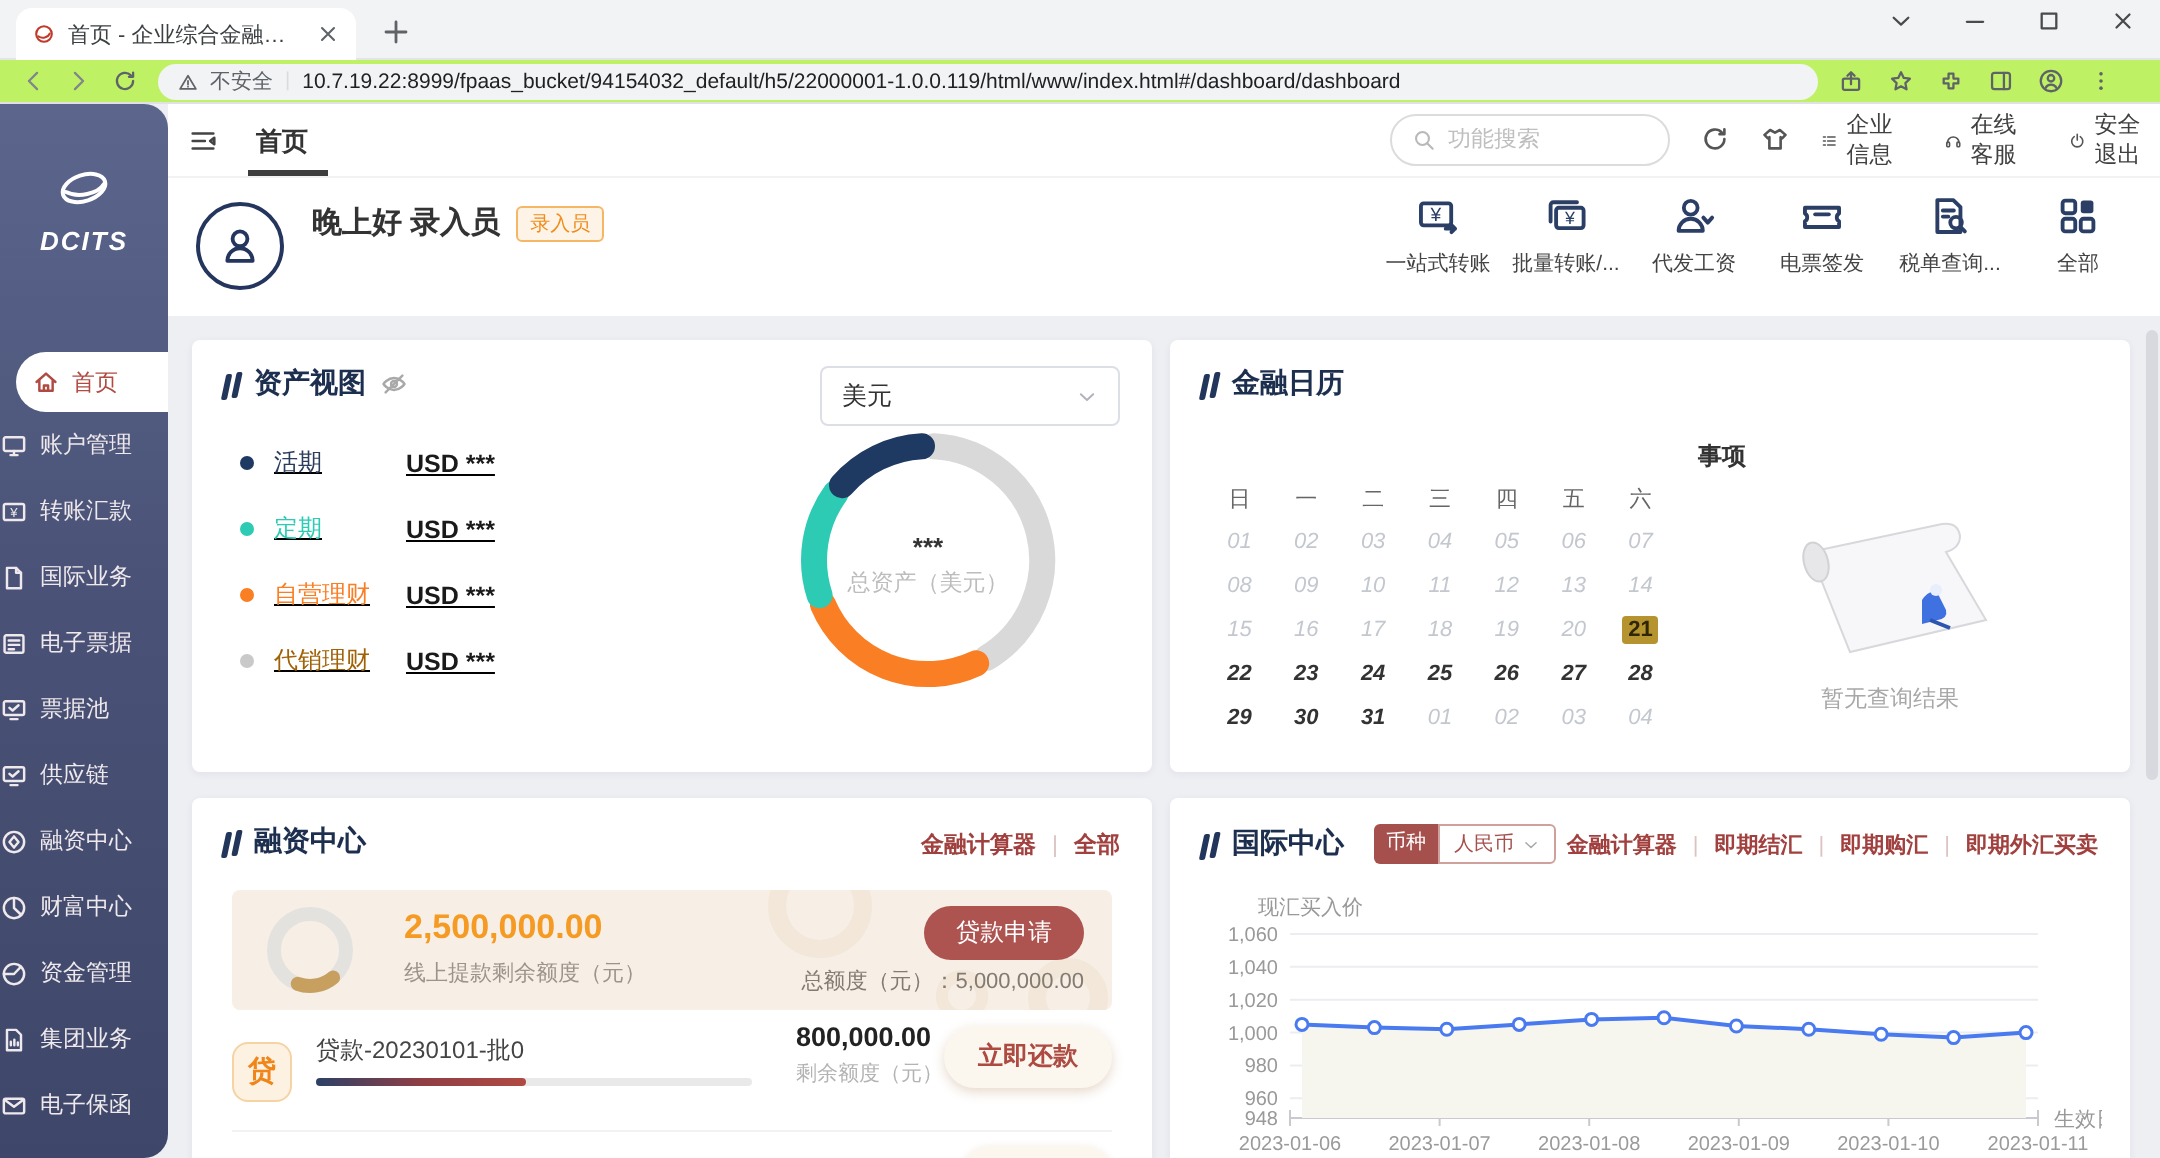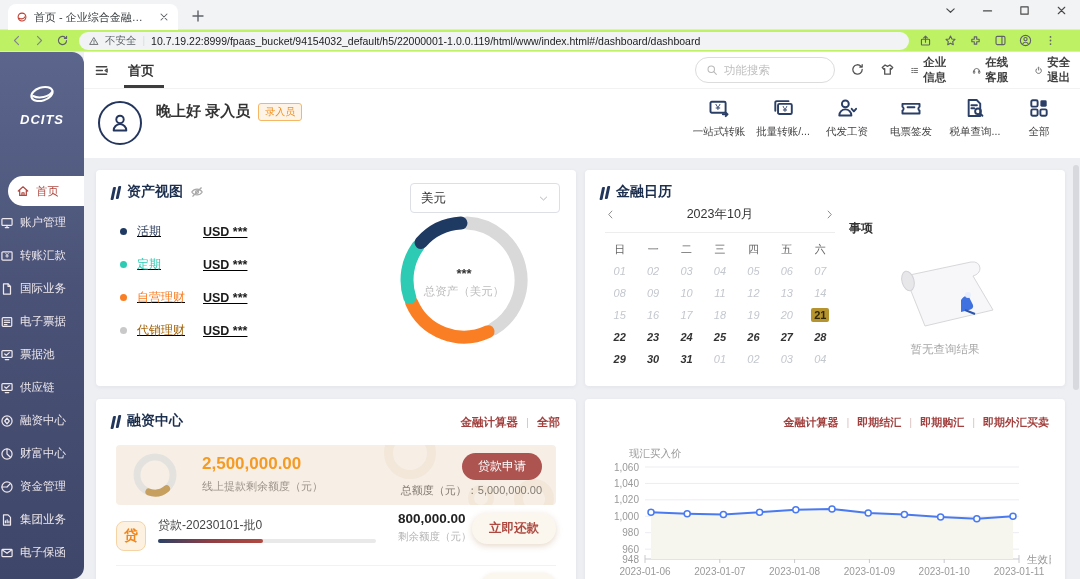--- a/index.html
+++ b/index.html
@@ -44,21 +44,21 @@
   .apphdr { left:84px; top:52px; width:996px; height:36px; background:#fff; }
   .fold { left:10px; top:11px; width:15px; height:15px; color:#444; }
   .hdr-tab { left:44px; top:10px; font-size:13px; color:#333; font-weight:bold; }
   .hdr-underline { left:40px; top:33px; width:40px; height:3px; background:#3d3d3d; }
   .searchbox { left:611px; top:5px; width:140px; height:26px; border:1px solid #dcdcdc; border-radius:14px; display:flex; align-items:center; padding:0 10px; gap:6px; background:#fff; }
   .searchbox .ic { width:12px; height:12px; color:#b9b9b9; }
   .searchbox input { border:none; outline:none; width:90px; font-size:11.5px; color:#333; font-family:inherit; background:transparent; }
   .searchbox input::placeholder { color:#bfbfbf; }
   .hdr-ic { top:10px; width:15px; height:15px; color:#555; }
   .hdr-links { left:826px; top:0; height:36px; display:flex; align-items:center; gap:16px; }
-  .hlink { display:flex; align-items:center; gap:4px; font-size:11.5px; color:#404040; cursor:pointer;font-weight:bold; }
+  .hlink { display:flex; align-items:center; gap:4px; font-size:11.5px; color:#404040; cursor:pointer; }
   .hlink .ic { width:13px; height:13px; color:#555; }
 
   
   .greet { left:84px; top:88px; width:996px; height:70px; background:#fff; border-top:1px solid #f2f2f2; }
   .avatar { left:14px; top:12px; width:44px; height:44px; border:2px solid #24355e; border-radius:50%; color:#24355e; display:flex; align-items:center; justify-content:center; }
   .avatar .ic { width:22px; height:22px; }
   .greet-title { left:72px; top:13px; font-size:15px; font-weight:bold; color:#333; display:flex; align-items:center; gap:8px; }
   .badge { font-size:10px; font-weight:normal; color:#f08c1a; border:1px solid #f5b763; background:#fdf4e7; border-radius:3px; padding:1px 6px; }
   .greet-sub { left:72px; top:40px; font-size:11px; color:#999; display:flex; gap:36px; align-items:center; }
   .greet-sub b { color:#555; font-weight:bold; }
@@ -563,33 +563,20 @@
 </div>
 
 <div class="card" style="left:585px;top:170px;width:480px;height:216px">
   <div class="ctitle">
     <span class="cmark">
         <i></i>
         <i></i>
       </span>
     <span>金融日历</span>
   </div>
-  <div class="calnav">
-    <span class="ic">
-        <svg class="stroke" viewBox="0 0 16 16">
-          <path d="M10 3 5.4 8l4.6 5"></path>
-        </svg>
-      </span>
-    <span>2023年10月</span>
-    <span class="ic">
-        <svg class="stroke" viewBox="0 0 16 16">
-          <path d="M6 3l4.6 5L6 13"></path>
-        </svg>
-      </span>
-  </div>
   <div class="wdays">
 
   <span>日</span>
       <span>一</span>
       <span>二</span>
       <span>三</span>
       <span>四</span>
       <span>五</span>
       <span>六</span>
     </div>
@@ -745,20 +732,38 @@
       <div class="pfill" id="loan-pfill" style="width: 48%;"></div>
     </div>
   <div class="loan-amt">800,000.00</div>
   <div class="loan-amt-lbl">剩余额度（元）</div>
   <div class="repay-btn">立即还款</div>
   <div class="loan-div"></div>
   <div class="next-btn"></div>
 </div>
 
 <div class="card" style="left:585px;top:399px;width:480px;height:220px">
+  <div class="ctitle">
+    <span class="cmark">
+        <i></i>
+        <i></i>
+      </span>
+    <span>国际中心</span>
+    <span class="cur-tag">
+      <span class="k">币种</span>
+      <span class="v">
+          <span>人民币</span>
+          <span class="ic">
+            <svg class="stroke" viewBox="0 0 16 16">
+              <path d="M3.5 6 8 10.2 12.5 6"></path>
+            </svg>
+          </span>
+        </span>
+    </span>
+  </div>
   <div class="rlinks intl">
 
   <span>金融计算器</span>
       <span>即期结汇</span>
       <span>即期购汇</span>
       <span>即期外汇买卖</span>
     </div>
   <svg id="fxchart" class="chart" width="452" height="176">
       <text x="30" y="14" font-size="10.5" fill="#999">现汇买入价</text>
       <line x1="46" y1="24" x2="420" y2="24" stroke="#ecedf2" stroke-width="1"></line>

